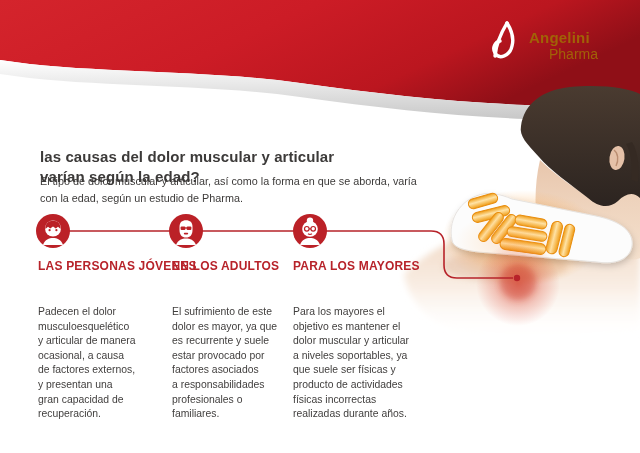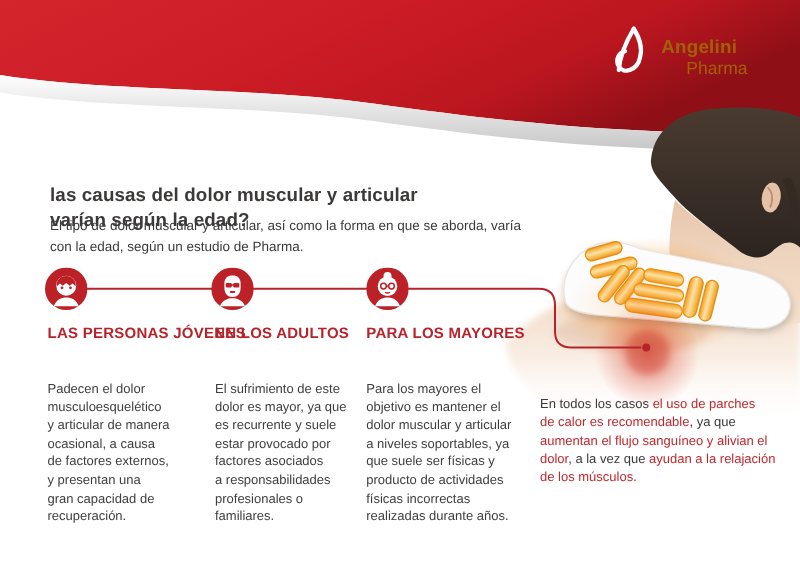--- a/index.html
+++ b/index.html
@@ -226,19 +226,14 @@
 familiares.</span></div>
   <div class="col-body" style="left:293px"><span>Para los mayores el
 objetivo es mantener el
 dolor muscular y articular
 a niveles soportables, ya
 que suele ser </span><span class="b">físicas</span><span> y
 producto de actividades
 físicas incorrectas
 realizadas durante años.</span></div>
 
-  <div class="callout"><span>En todos los casos </span><span class="r">el uso de parches
-de calor es recomendable</span><span>, ya que
-</span><span class="r">aumentan el flujo sanguíneo y alivian el
-dolor</span><span>, a la vez que </span><span class="r">ayudan a la relajación
-de los músculos.</span></div>
 
 </div>
 
 </body></html>

